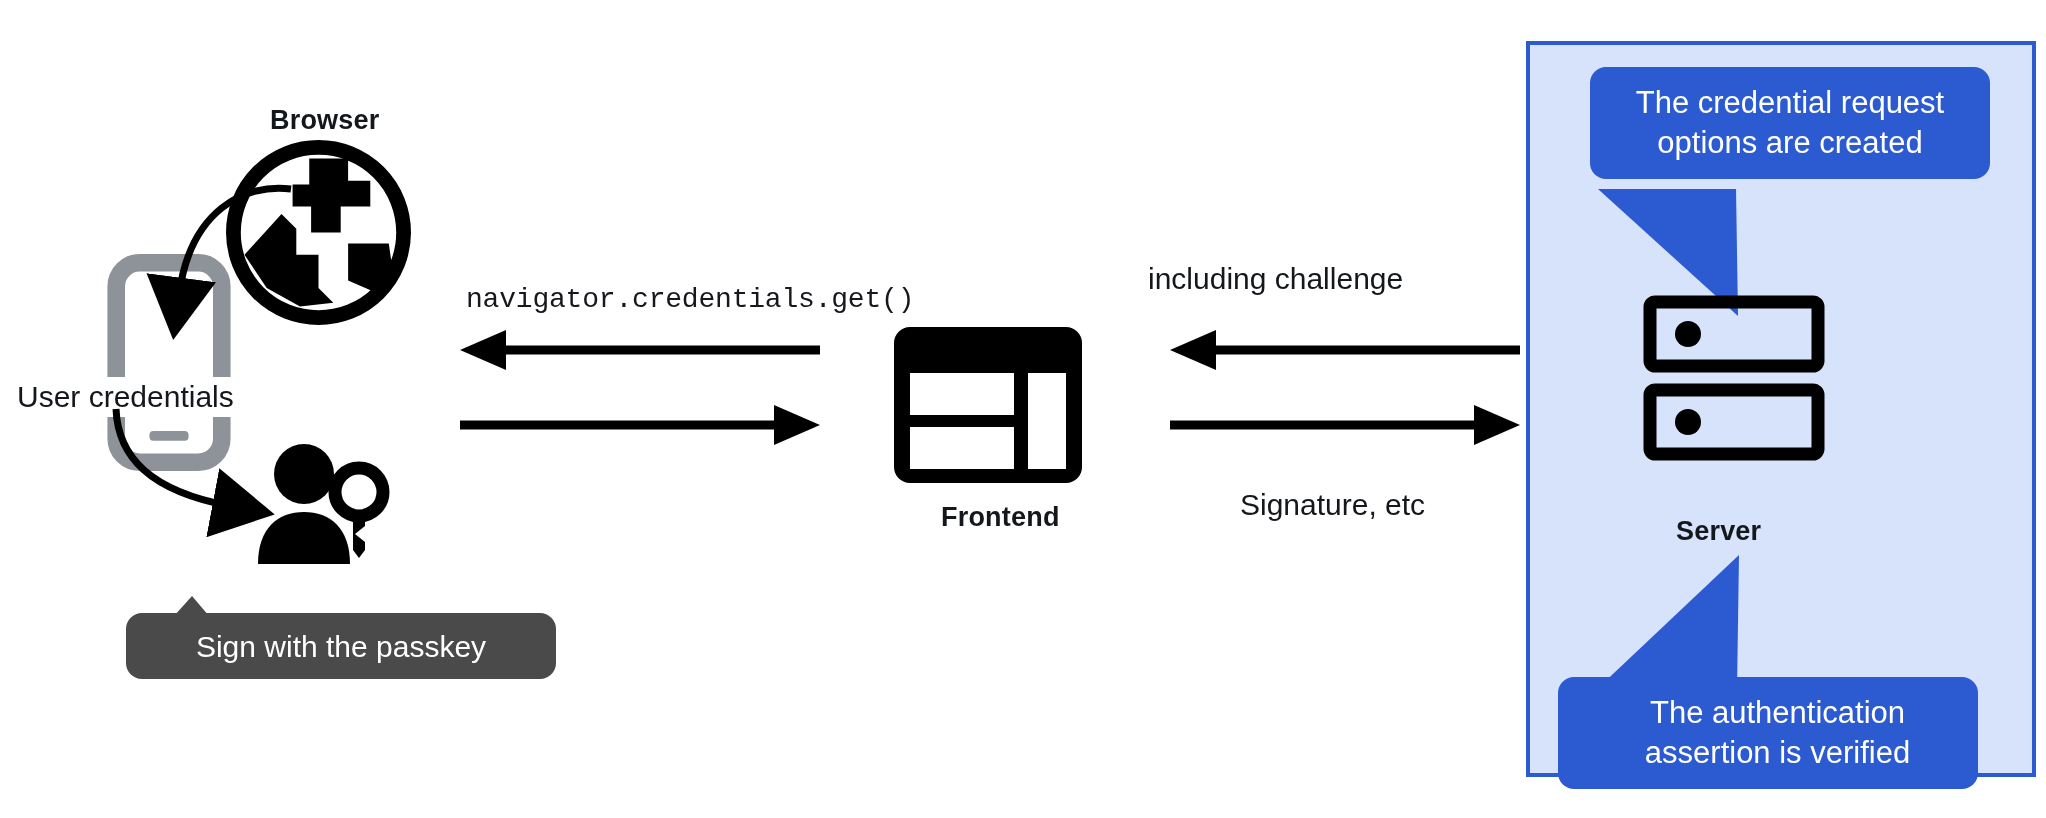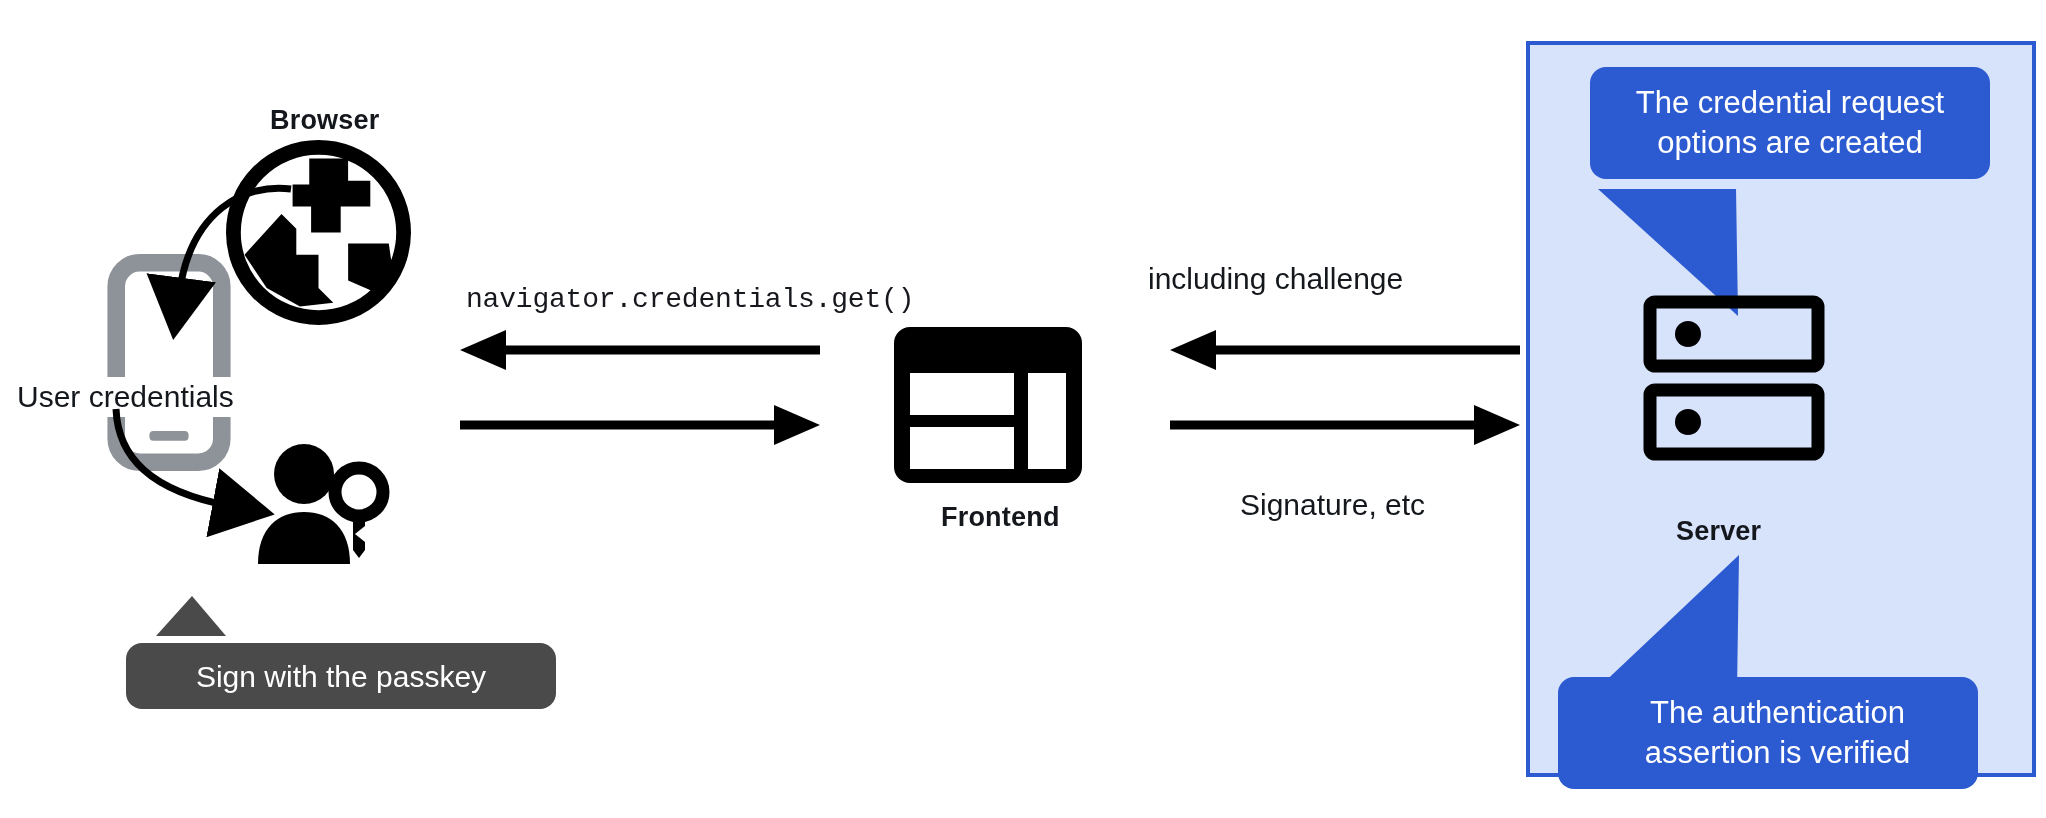--- a/index.html
+++ b/index.html
@@ -126,21 +126,21 @@
       <circle cx="107" cy="50" r="24" fill="none" stroke="#000" stroke-width="13"></circle>
       <path d="M101 72 L113 72 L113 84 L103 92 L113 100 L113 108 L107 116 L101 108 Z" fill="#000"></path>
     </svg>
   </div>
 
   <div class="abs" style="left:126px; top:596px;">
     <svg width="110" height="40" viewBox="0 0 110 40">
       <path d="M30 40 L66 0 L100 40 Z" fill="#4a4a4a"></path>
     </svg>
   </div>
-  <div class="callout callout-grey" style="left:126px; top:613px; width:430px; height:66px; font-size:30px;margin-top:30px;">Sign with the passkey</div>
+  <div class="callout callout-grey" style="left:126px; top:613px; width:430px; height:66px; font-size:30px;">Sign with the passkey</div>
 
   <div class="abs lbl-mono" style="left:466px; top:284px;text-align:right;">navigator.credentials.get()</div>
 
   <div class="abs" style="left:460px; top:330px;">
     <svg width="360" height="40" viewBox="0 0 360 40">
       <line x1="38" y1="20" x2="360" y2="20" stroke="#000" stroke-width="9"></line>
       <path d="M0 20 L46 0 L46 40 Z" fill="#000"></path>
     </svg>
   </div>
 

